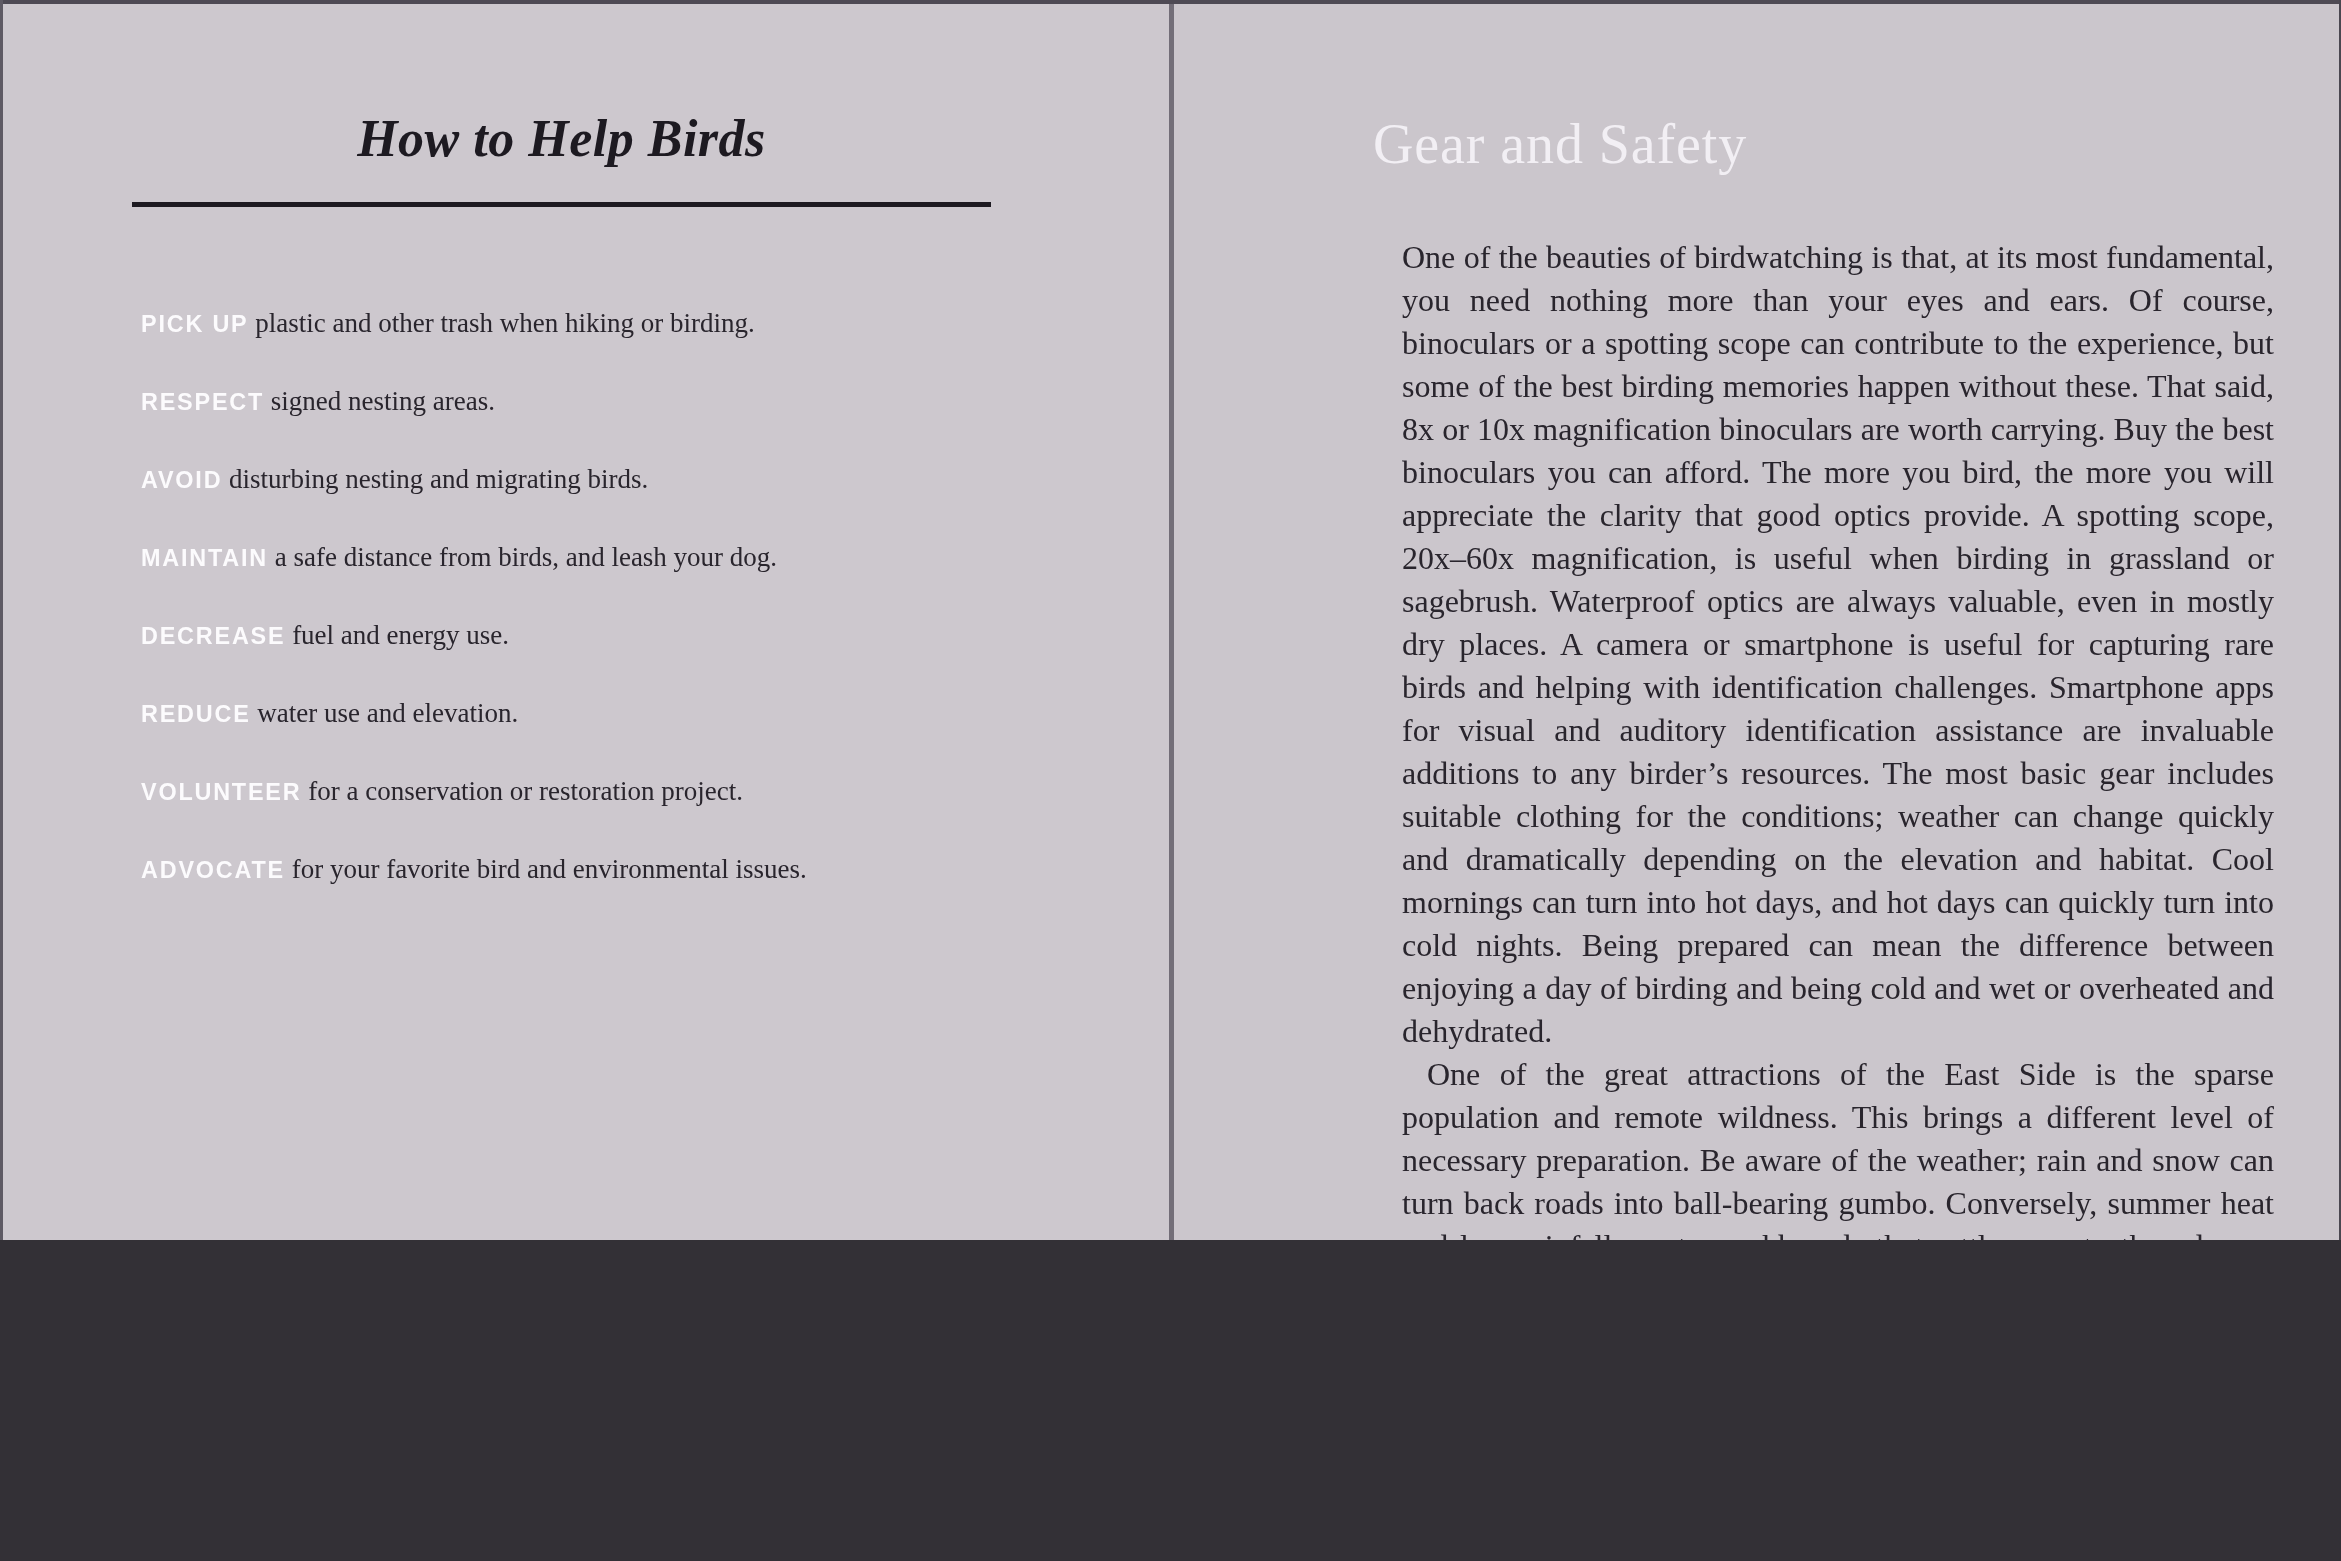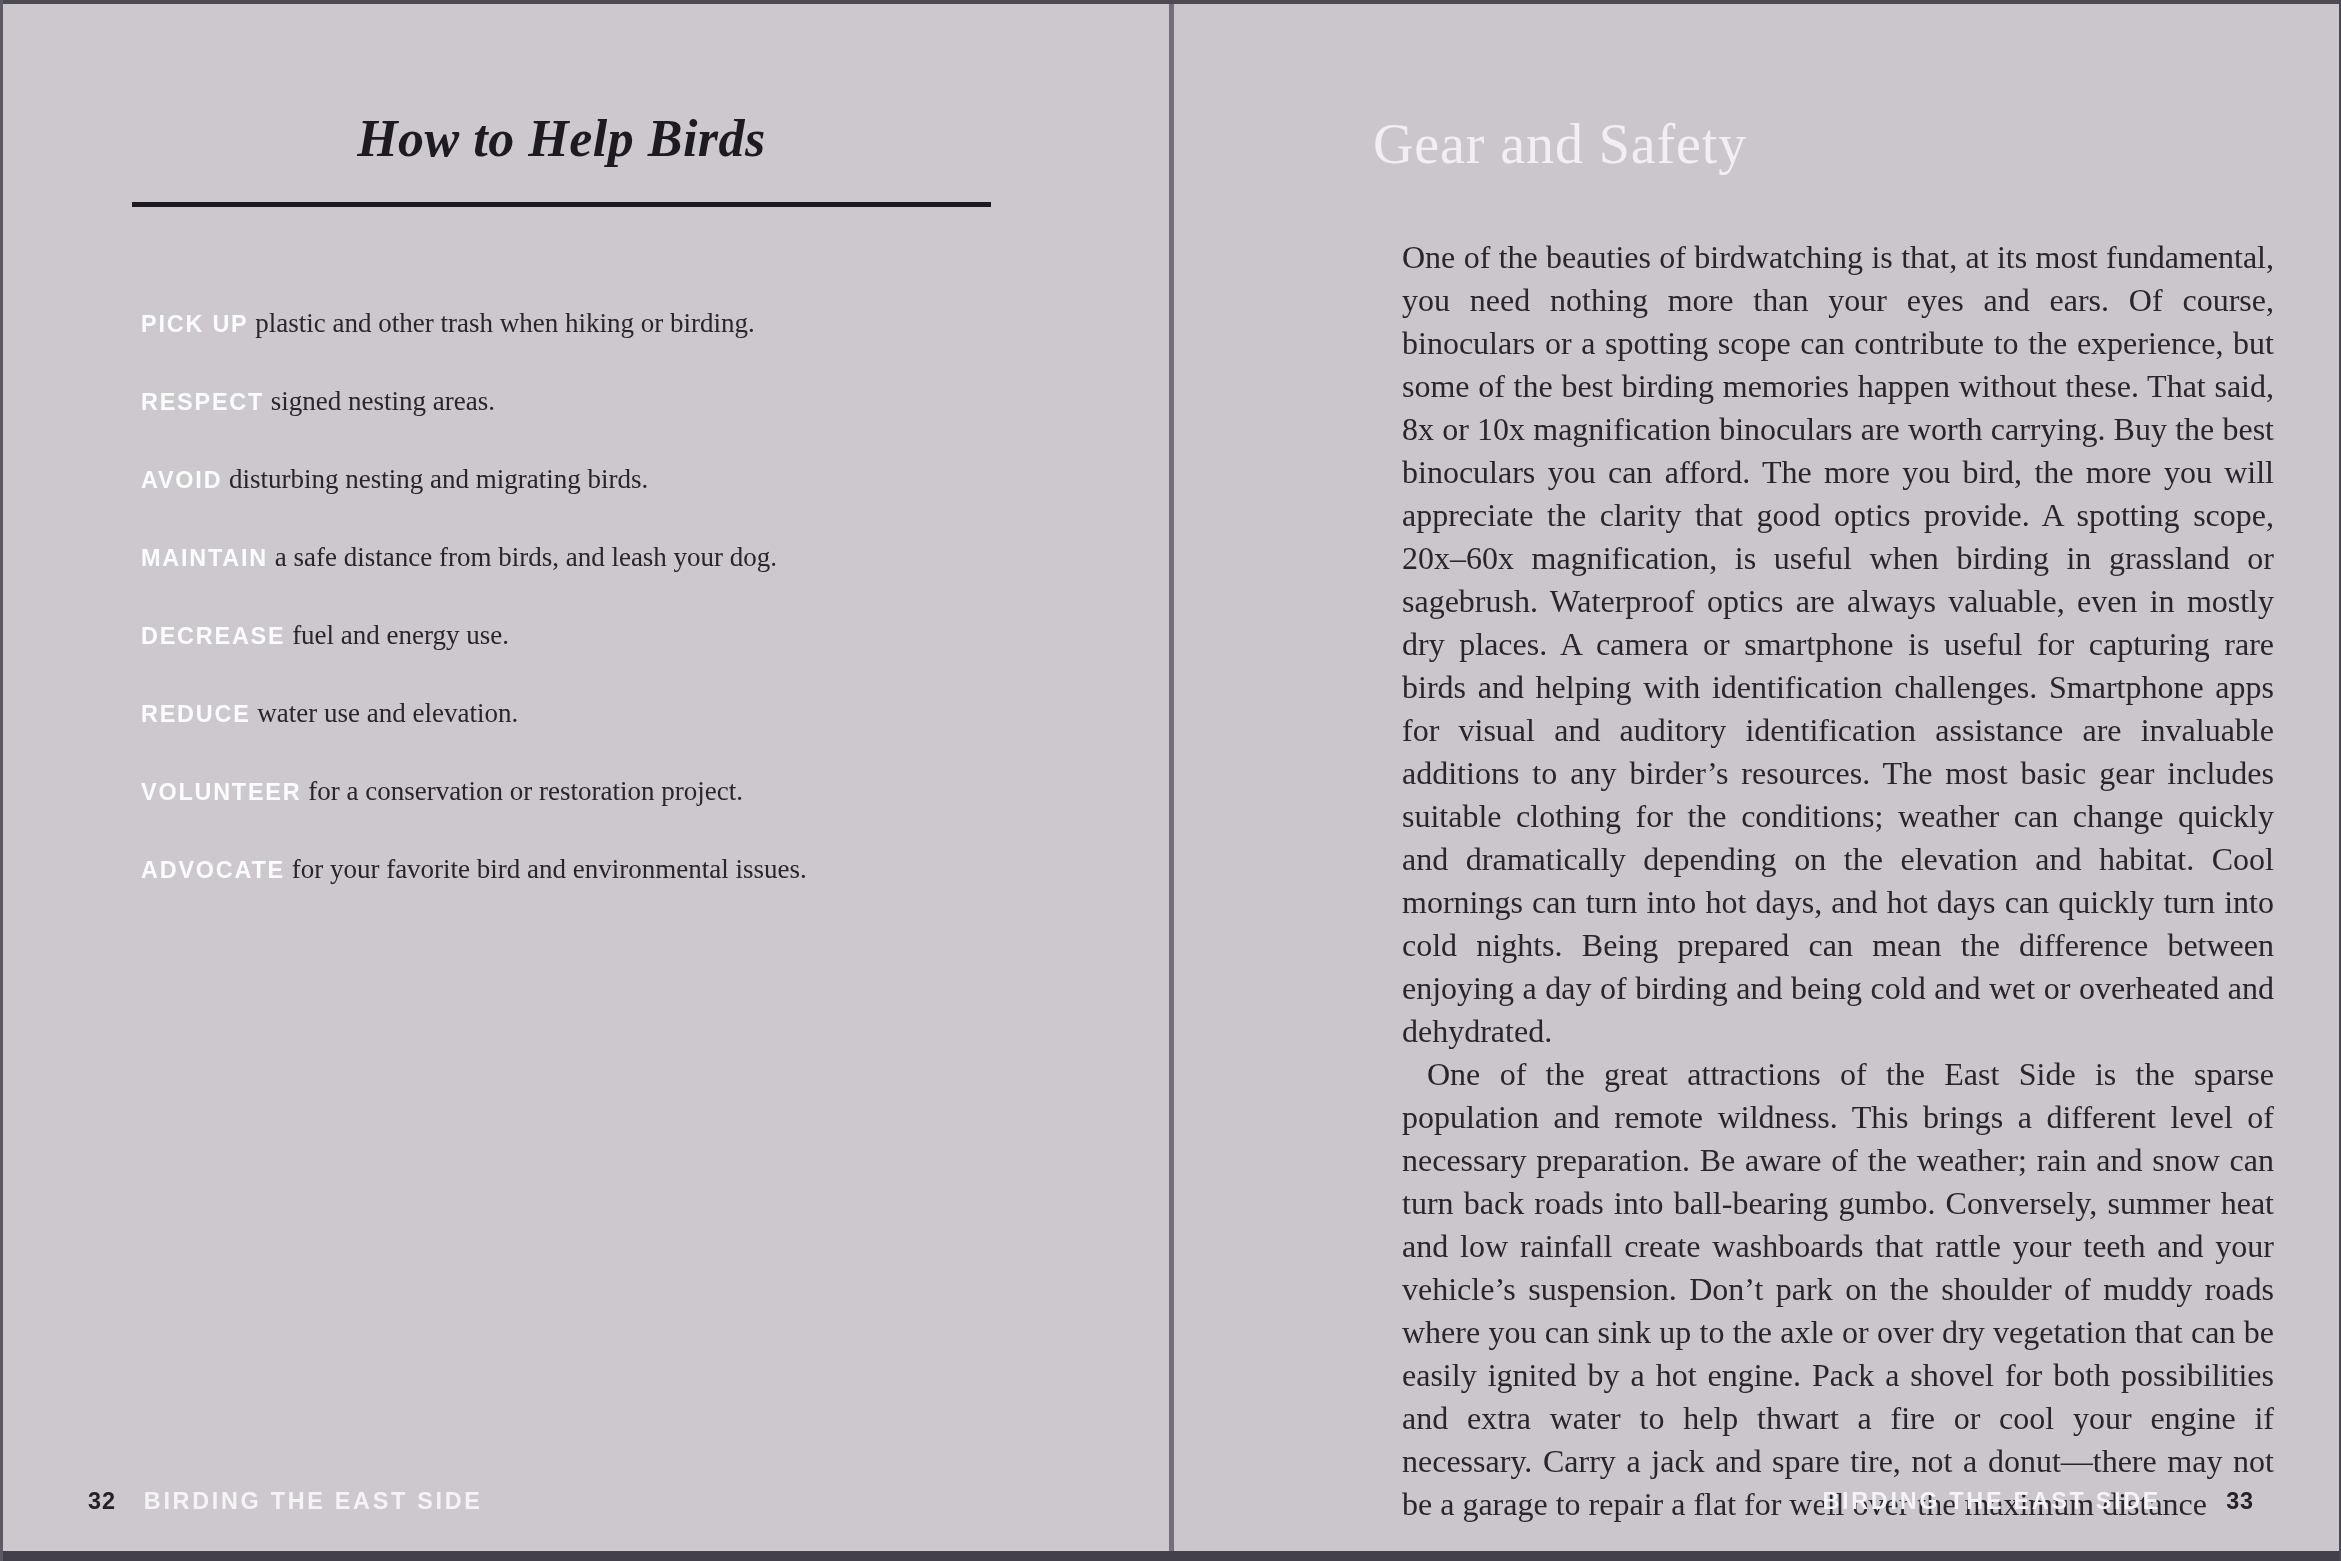--- a/index.html
+++ b/index.html
@@ -1,19 +1,19 @@
 <!DOCTYPE html>
 <html style="font-size:14.4px"><head>
 <meta charset="utf-8">
 <style>
   html, body { margin: 0; padding: 0; background: #333036; }
   .spread {
     position: relative;
     width: 2342px;
-    height: 1561px;
+    height: 1240px;
     overflow: hidden;
     background: #cdc8ce;
     font-family: "Liberation Serif", serif;
   }
   
   .page { position: absolute; top: 0; height: 1561px; }
   .page-left  { left: 0;    width: 1171px; background: #cdc8ce; }
   .page-right { left: 1171px; width: 1171px; background: #cbc6cc; }
 
   

